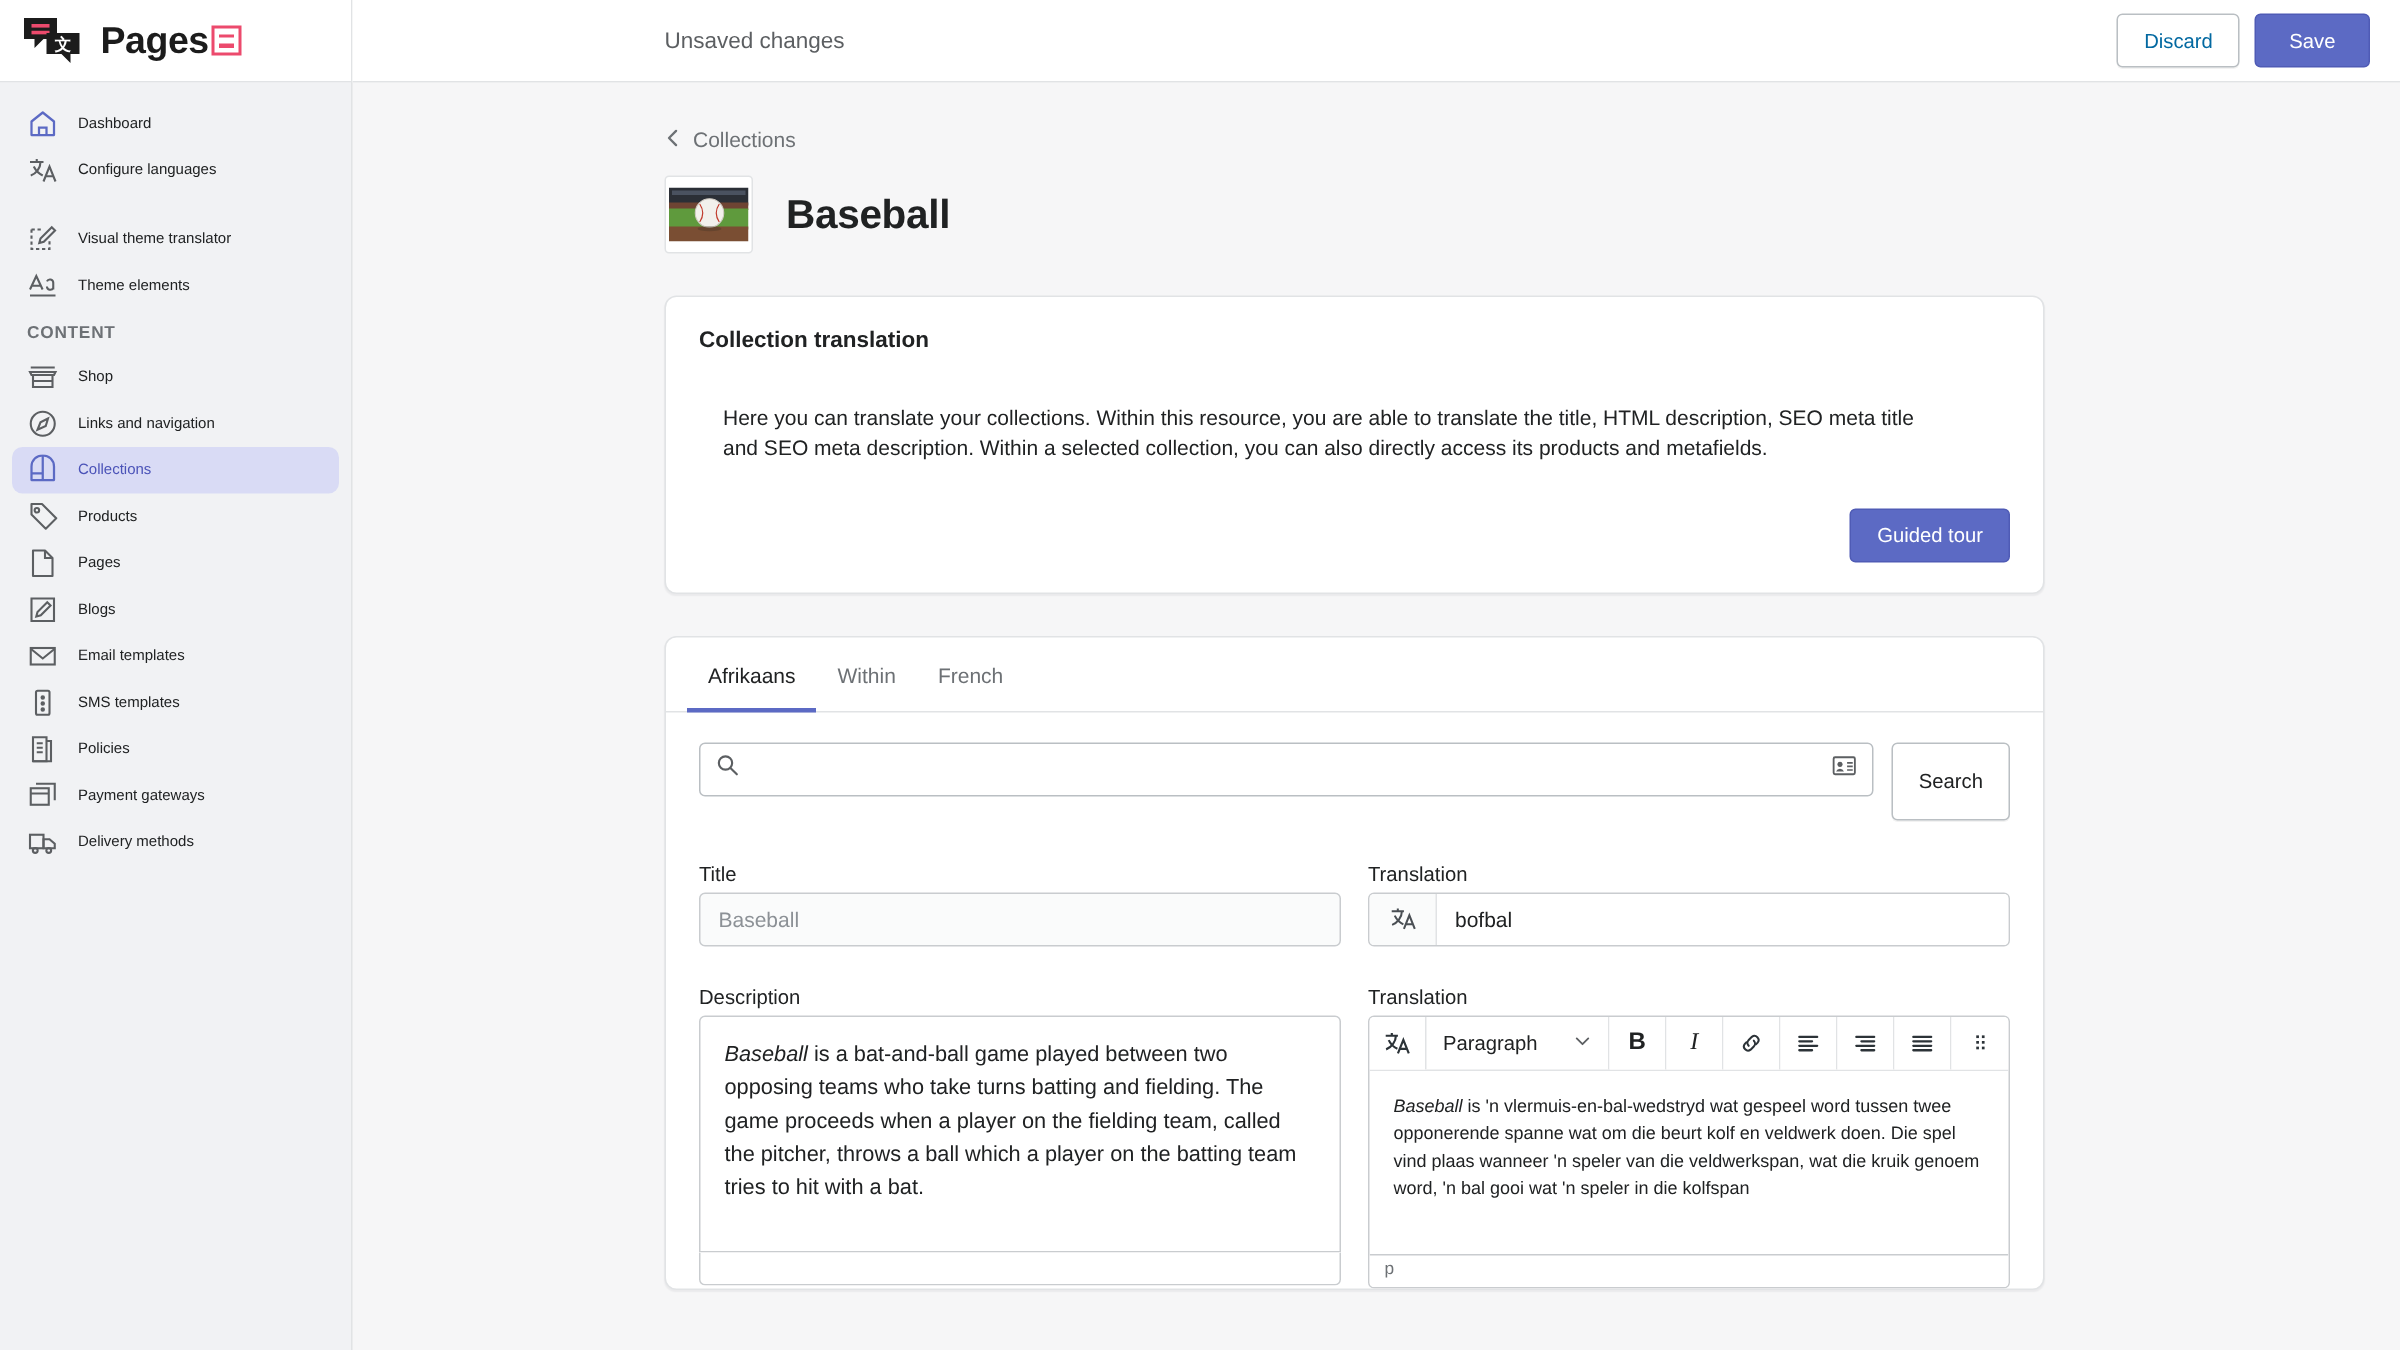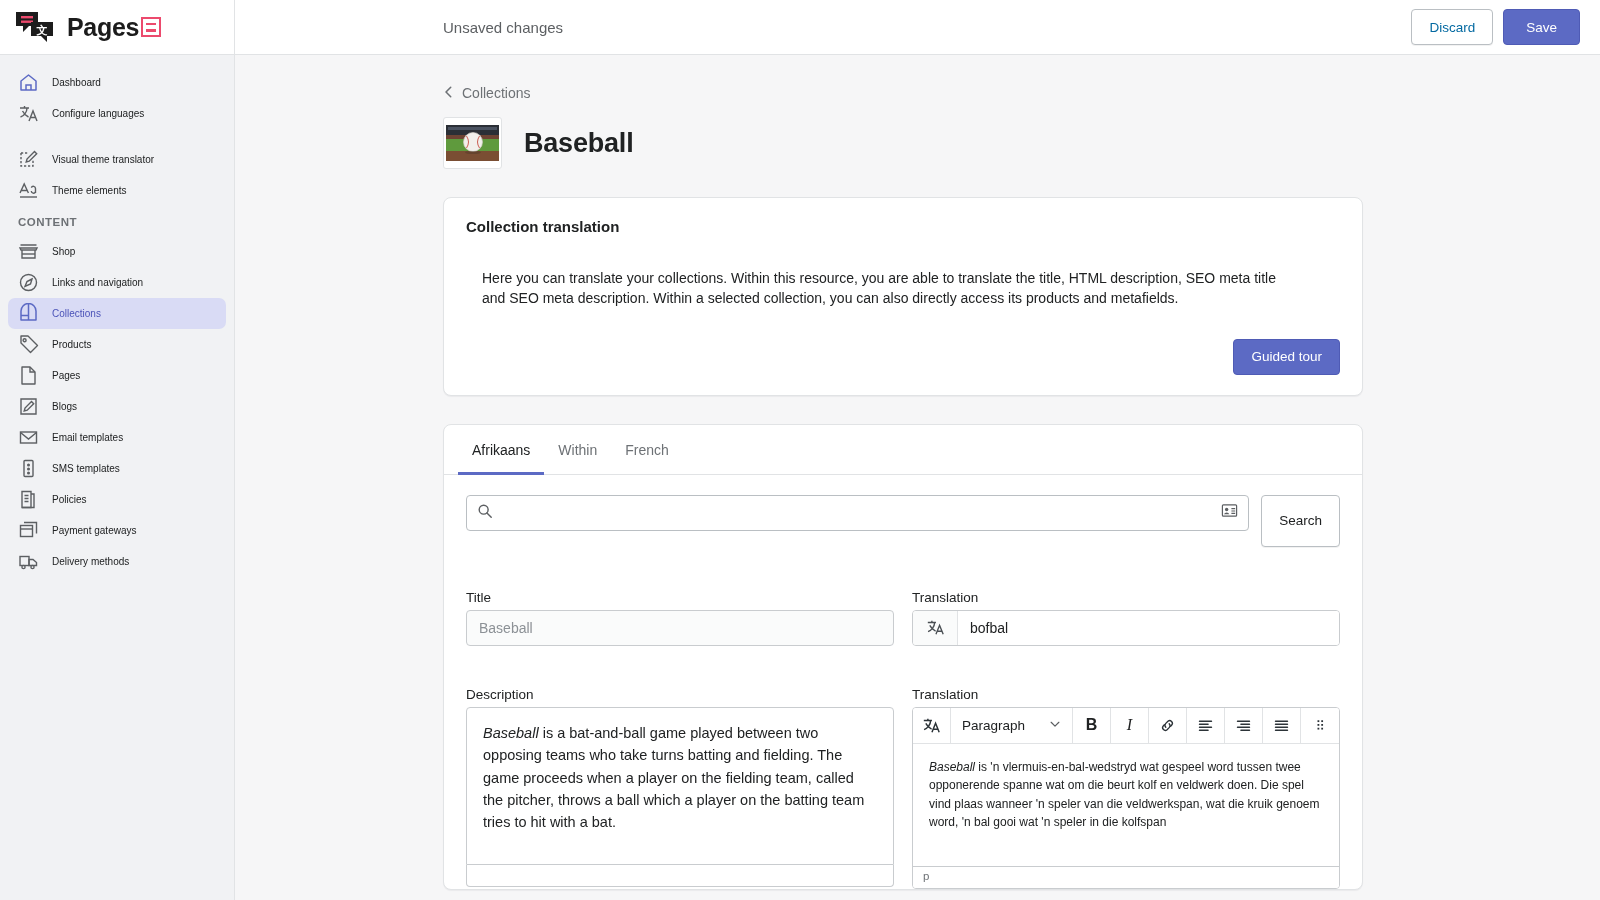--- a/index.html
+++ b/index.html
@@ -131,21 +131,21 @@
     font-size: 14px; font-family: "Liberation Sans", sans-serif; background: transparent;
   }
   .btn-search {
     height: 52px; padding: 0 17px; border: 1px solid #babfc3; background: #fff;
     border-radius: 4px; font-size: 13.5px; cursor: pointer;
     font-family: "Liberation Sans", sans-serif; color: #202223;
     box-shadow: 0 1px 0 rgba(0,0,0,0.05);
   }
 
   .field-grid { display: flex; gap: 18px; }
-  .field-col { flex: 1 1 0; min-width: 0; margin-top: 15px; }
+  .field-col { flex: 1 1 0; min-width: 0; }
   .field-label { font-size: 13.5px; color: #202223; margin-bottom: 5px; }
   .input-plain {
     width: 100%; height: 36px; border: 1px solid #c9cccf; border-radius: 4px;
     background: #fafbfb; padding: 0 12px; font-size: 14px; color: #8c9196;
     font-family: "Liberation Sans", sans-serif; outline: none;
   }
   .input-trans-wrap {
     display: flex; width: 100%; height: 36px;
     border: 1px solid #c9cccf; border-radius: 4px; background: #fff; overflow: hidden;
   }

